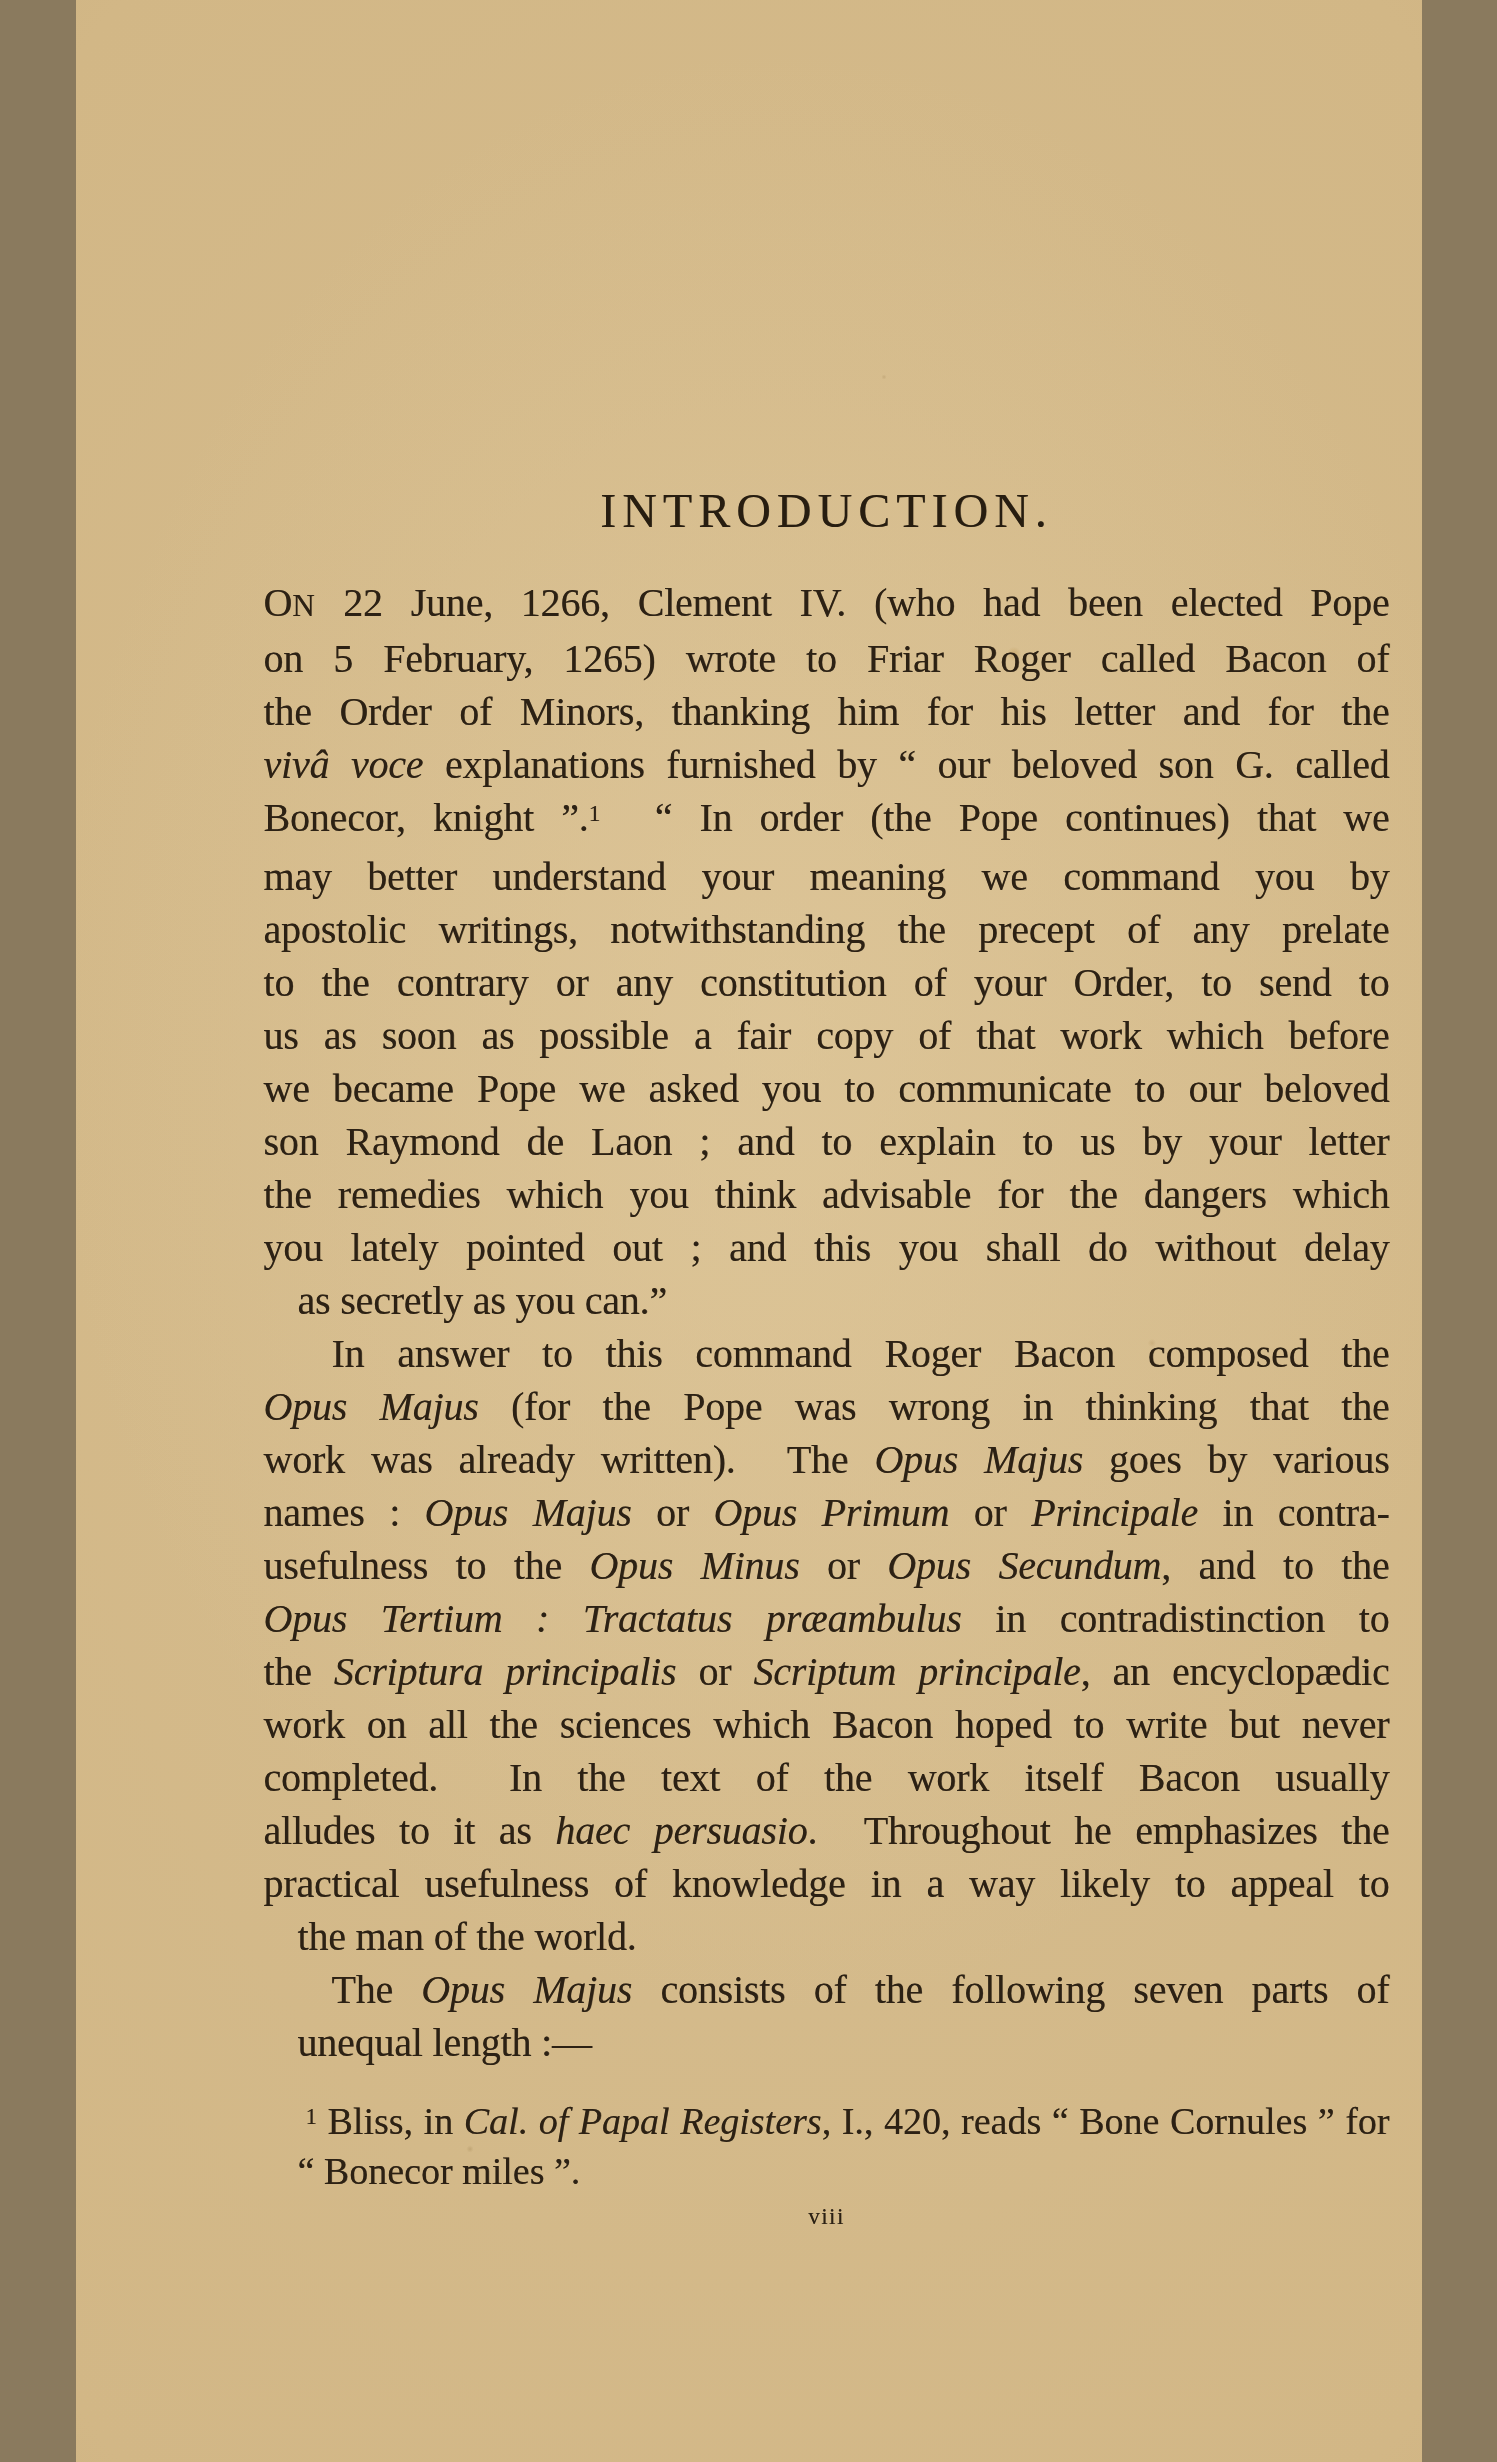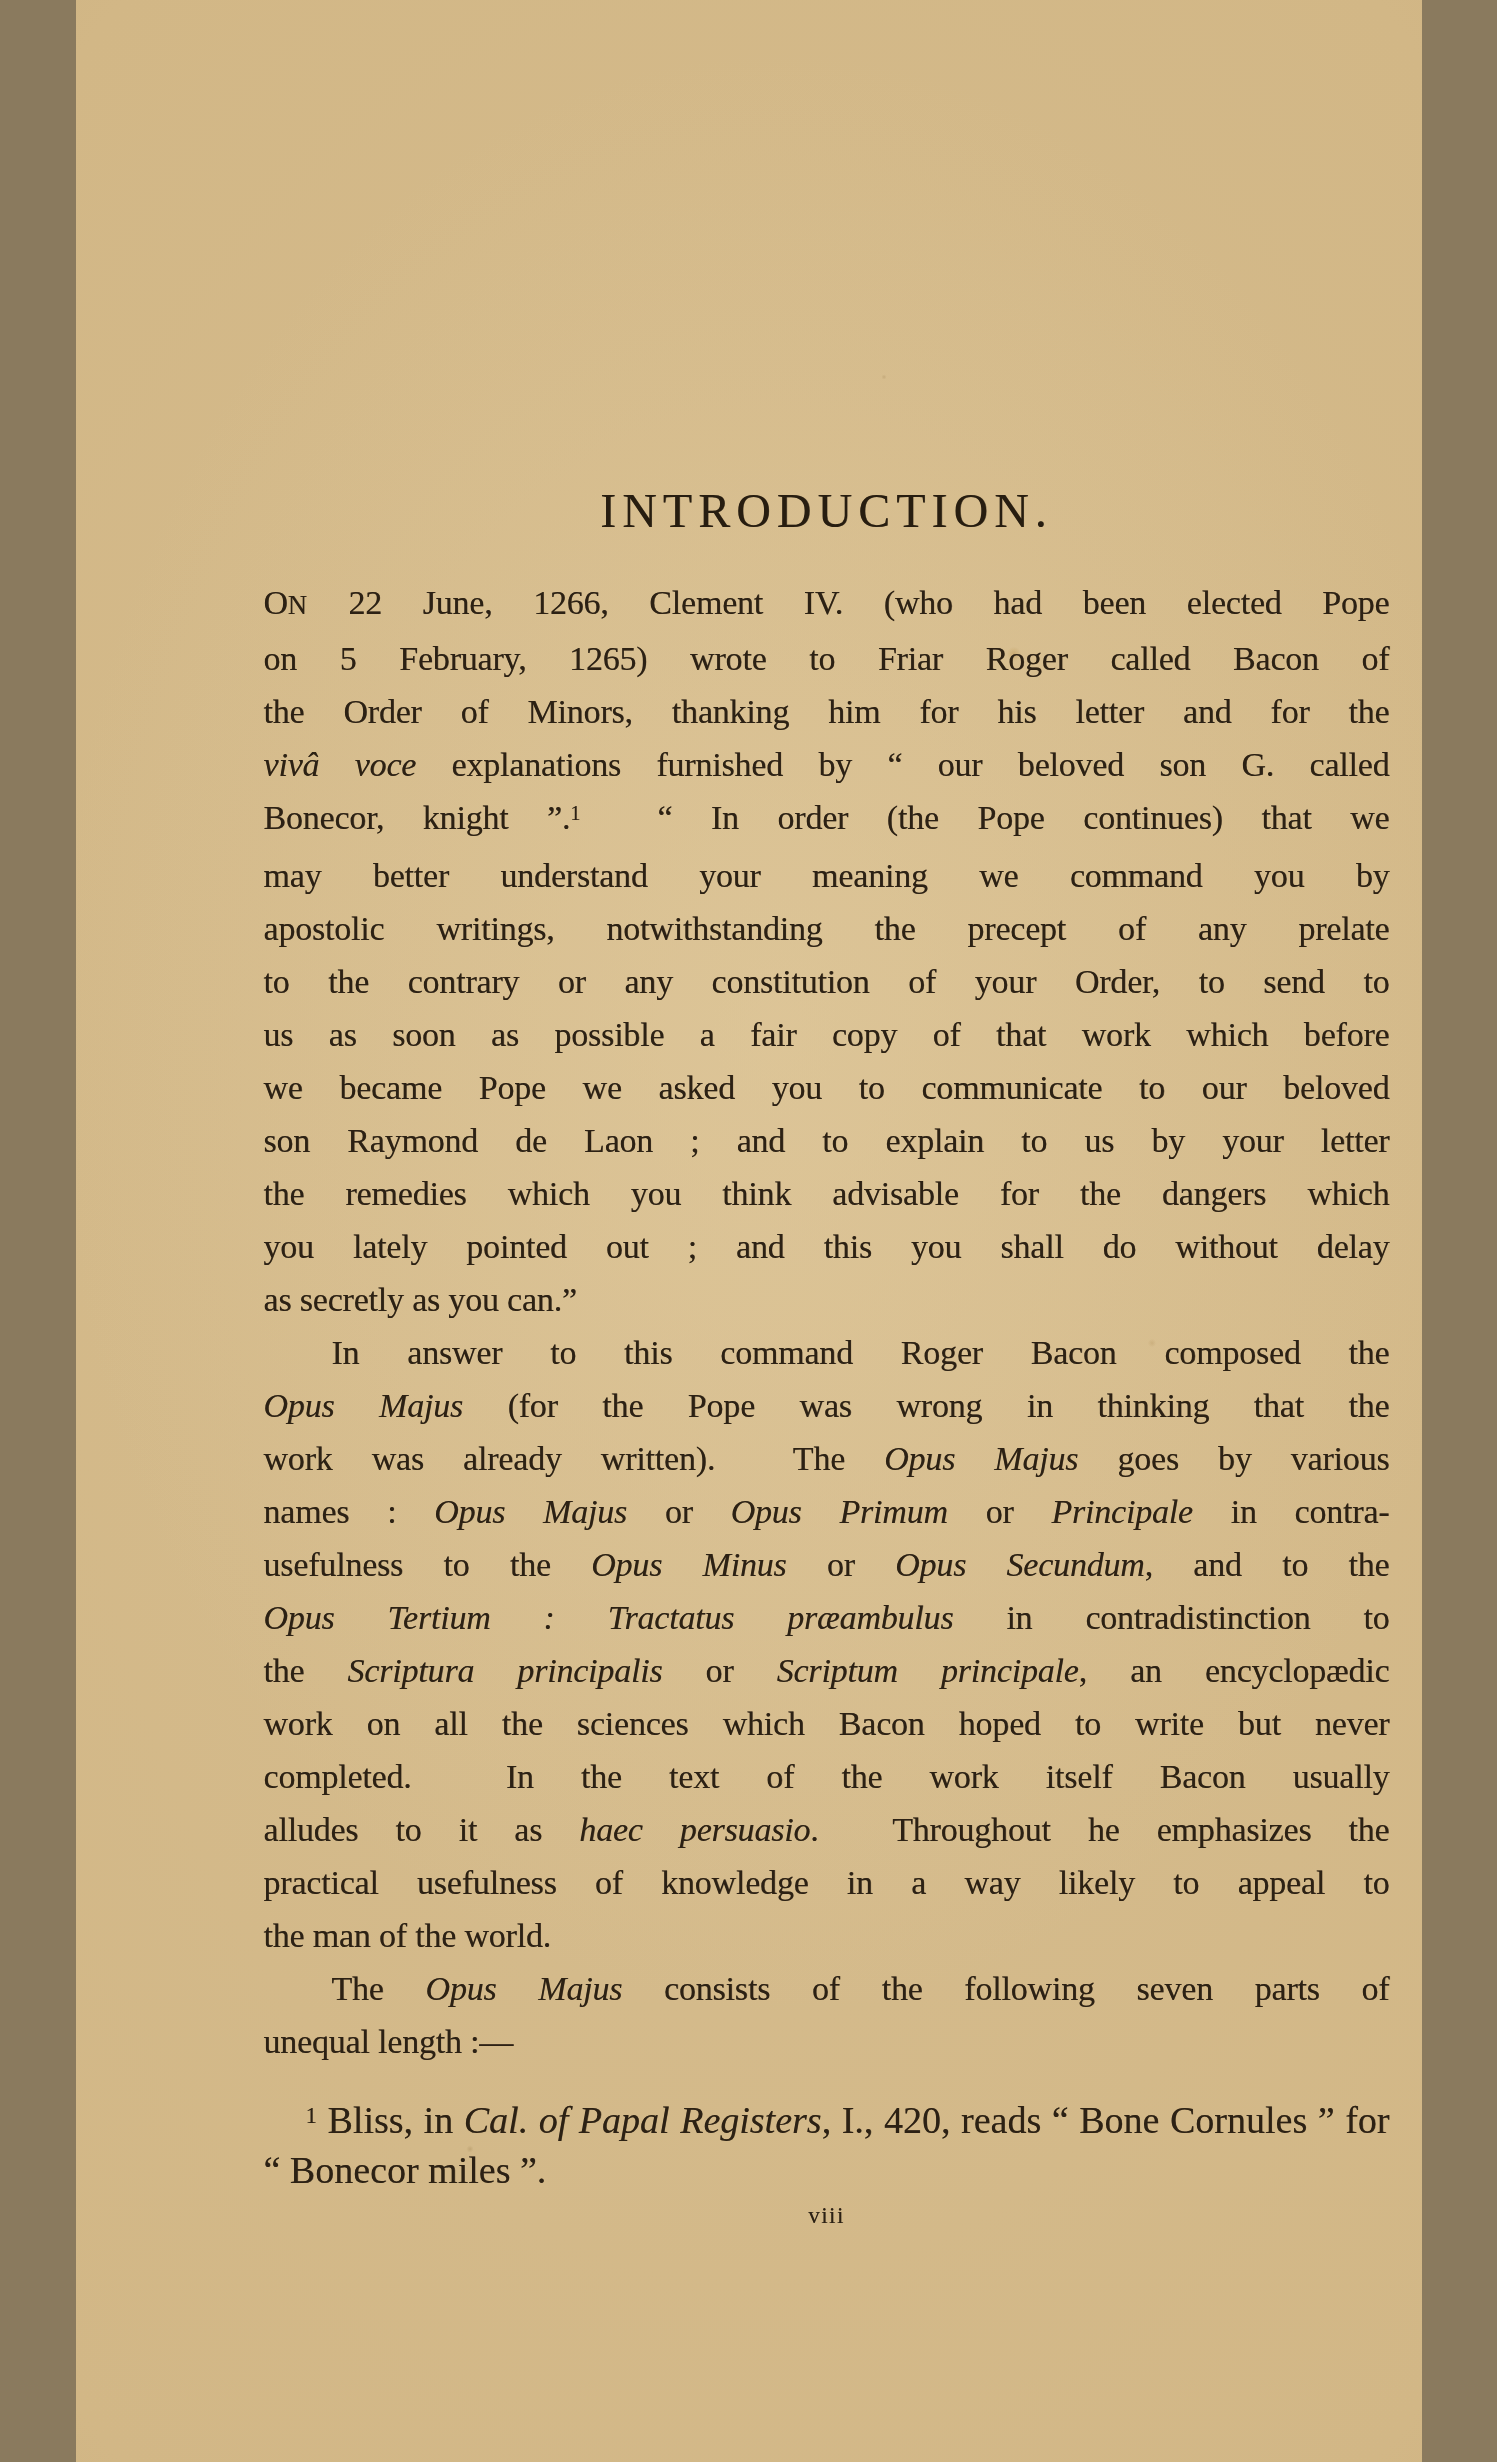--- a/index.html
+++ b/index.html
@@ -29,27 +29,27 @@
   }
   .title{
     margin:481px 0 0 0;
     font-size:48px;font-weight:normal;line-height:59px;
     text-align:center;letter-spacing:6px;
     color:#271d10;
     text-shadow:0.4px 0.4px 0.3px rgba(39,29,16,.5);
   }
   .body{margin-top:36px;}
   .line{
-    font-size:34px;line-height:53px;
+    font-size:40px;line-height:53px;
     letter-spacing:-0.2px;
     text-align:justify;text-align-last:justify;
     text-shadow:0.3px 0.3px 0.2px rgba(44,33,20,.55);
     white-space:pre-wrap;
   }
-  .line.last{text-align-last:left;}
+  .line.last{text-align-last:left;margin-left:34px;}
   .body .line.indent{text-indent:68px;}
   .section{margin:0;}
   .section.fn{margin-top:30px;}
   .fn .line{font-size:38px;line-height:45px;letter-spacing:0;}
   .fn .line.indent{text-indent:42px;}
   .i{font-style:italic;}
   .sc{font-size:.78em;letter-spacing:0.7px;}
   .sup{font-size:.6em;position:relative;top:-.42em;}
   .page-number{
     margin-top:4.5px;

